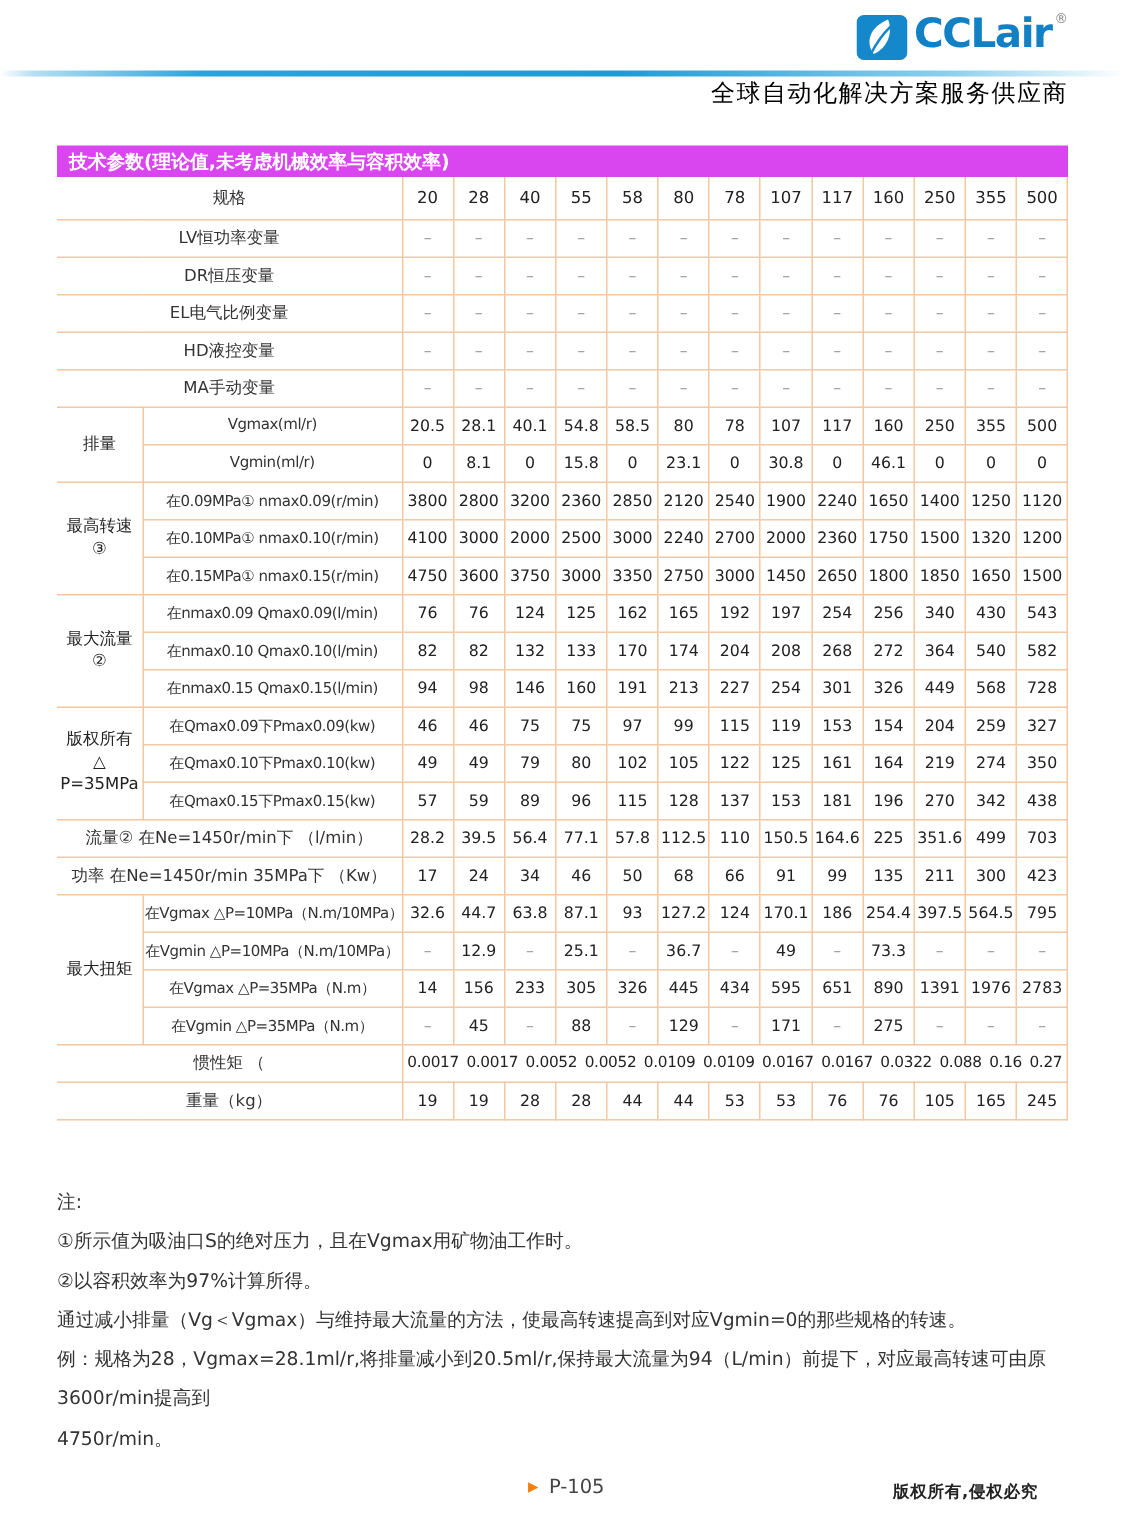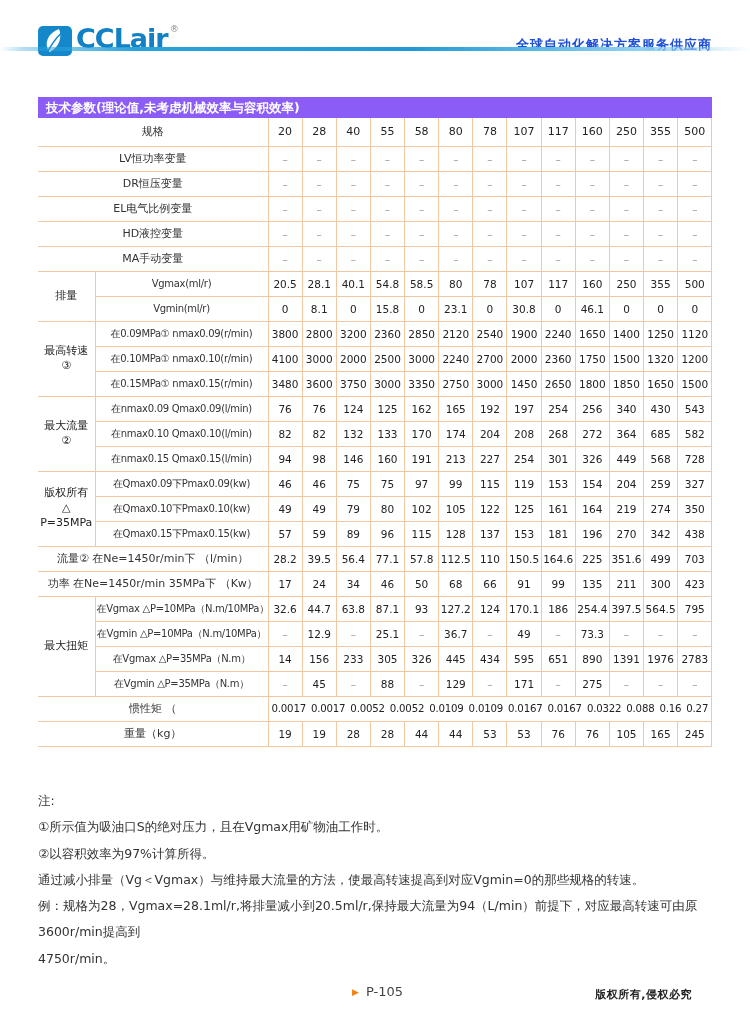--- a/index.html
+++ b/index.html
@@ -1,32 +1,32 @@
 <!DOCTYPE html>
 <html><head>
 <meta charset="utf-8">
 <style>
   html,body{margin:0;padding:0;}
   body{
     width:750px;height:1009px;background:#ffffff;position:relative;overflow:hidden;
     font-family:"DejaVu Sans","Liberation Sans",sans-serif;color:#333;
   }
   
-  .hdr{position:absolute;left:38px;right:38px;top:24px;height:40px;display:flex;align-items:flex-start;}
+  .hdr{position:absolute;left:38px;right:38px;top:8px;height:40px;display:flex;align-items:flex-end;flex-direction:column;}
   .brand{display:flex;align-items:flex-start;}
   .brand-icon{width:34px;height:30px;margin-top:2px;}
   .brand-text{font-size:27px;font-weight:bold;color:#1180c4;letter-spacing:-1px;line-height:30px;margin-left:4px;}
   .reg{font-size:9px;color:#8a8a8a;margin-left:2px;margin-top:0px;}
-  .tagline{margin-left:auto;color:#1d4ed8;font-weight:bold;font-size:13px;letter-spacing:1px;padding-top:12px;}
+  .tagline{margin-left:auto;color:#000000;font-weight:normal;font-size:16px;letter-spacing:1px;padding-top:12px;}
   .divider{position:absolute;left:0;top:47px;width:750px;height:4px;
     background:linear-gradient(90deg,rgba(41,163,220,0) 0%,rgba(41,163,220,.35) 3%,#29a3dc 18%,#1e9bd6 55%,#8fd1ef 85%,rgba(255,255,255,0) 100%);
     border-radius:2px;}
   
   .tbl-wrap{position:absolute;left:38px;top:97px;width:674px;}
-  .title-bar{background:#8b5cf6;color:#fff;font-weight:bold;font-size:12.5px;height:21px;line-height:21px;padding-left:8px;box-sizing:border-box;}
+  .title-bar{background:#d946ef;color:#fff;font-weight:bold;font-size:12.5px;height:21px;line-height:21px;padding-left:8px;box-sizing:border-box;}
   table{border-collapse:collapse;table-layout:fixed;width:674px;}
   td{border-right:1px solid #f3c7a1;border-bottom:1px solid #f3c7a1;text-align:center;
      height:25px;padding:0 1px;font-size:10.5px;color:#222;overflow:hidden;box-sizing:border-box;}
   thead td{height:28px;font-size:11px;}
   td.lbl{font-size:11px;color:#333;}
   td.detail{font-size:10px;letter-spacing:-0.3px;white-space:nowrap;}
   td.group{font-size:11px;white-space:pre-line;line-height:1.35;}
   td.dash{color:#9a9a9a;}
   td.merged-cell{padding:0 3px;}
   .merged-flex{display:flex;justify-content:space-between;align-items:center;font-size:10.2px;letter-spacing:-0.2px;}
@@ -236,21 +236,21 @@
           <td class="val">2700</td>
           <td class="val">2000</td>
           <td class="val">2360</td>
           <td class="val">1750</td>
           <td class="val">1500</td>
           <td class="val">1320</td>
           <td class="val">1200</td>
         </tr>
         <tr>
           <td class="lbl detail">在0.15MPa① nmax0.15(r/min)</td>
-          <td class="val">3480</td>
+          <td class="val">4750</td>
           <td class="val">3600</td>
           <td class="val">3750</td>
           <td class="val">3000</td>
           <td class="val">3350</td>
           <td class="val">2750</td>
           <td class="val">3000</td>
           <td class="val">1450</td>
           <td class="val">2650</td>
           <td class="val">1800</td>
           <td class="val">1850</td>
@@ -281,21 +281,21 @@
           <td class="val">82</td>
           <td class="val">132</td>
           <td class="val">133</td>
           <td class="val">170</td>
           <td class="val">174</td>
           <td class="val">204</td>
           <td class="val">208</td>
           <td class="val">268</td>
           <td class="val">272</td>
           <td class="val">364</td>
-          <td class="val">685</td>
+          <td class="val">540</td>
           <td class="val">582</td>
         </tr>
         <tr>
           <td class="lbl detail">在nmax0.15 Qmax0.15(l/min)</td>
           <td class="val">94</td>
           <td class="val">98</td>
           <td class="val">146</td>
           <td class="val">160</td>
           <td class="val">191</td>
           <td class="val">213</td>

